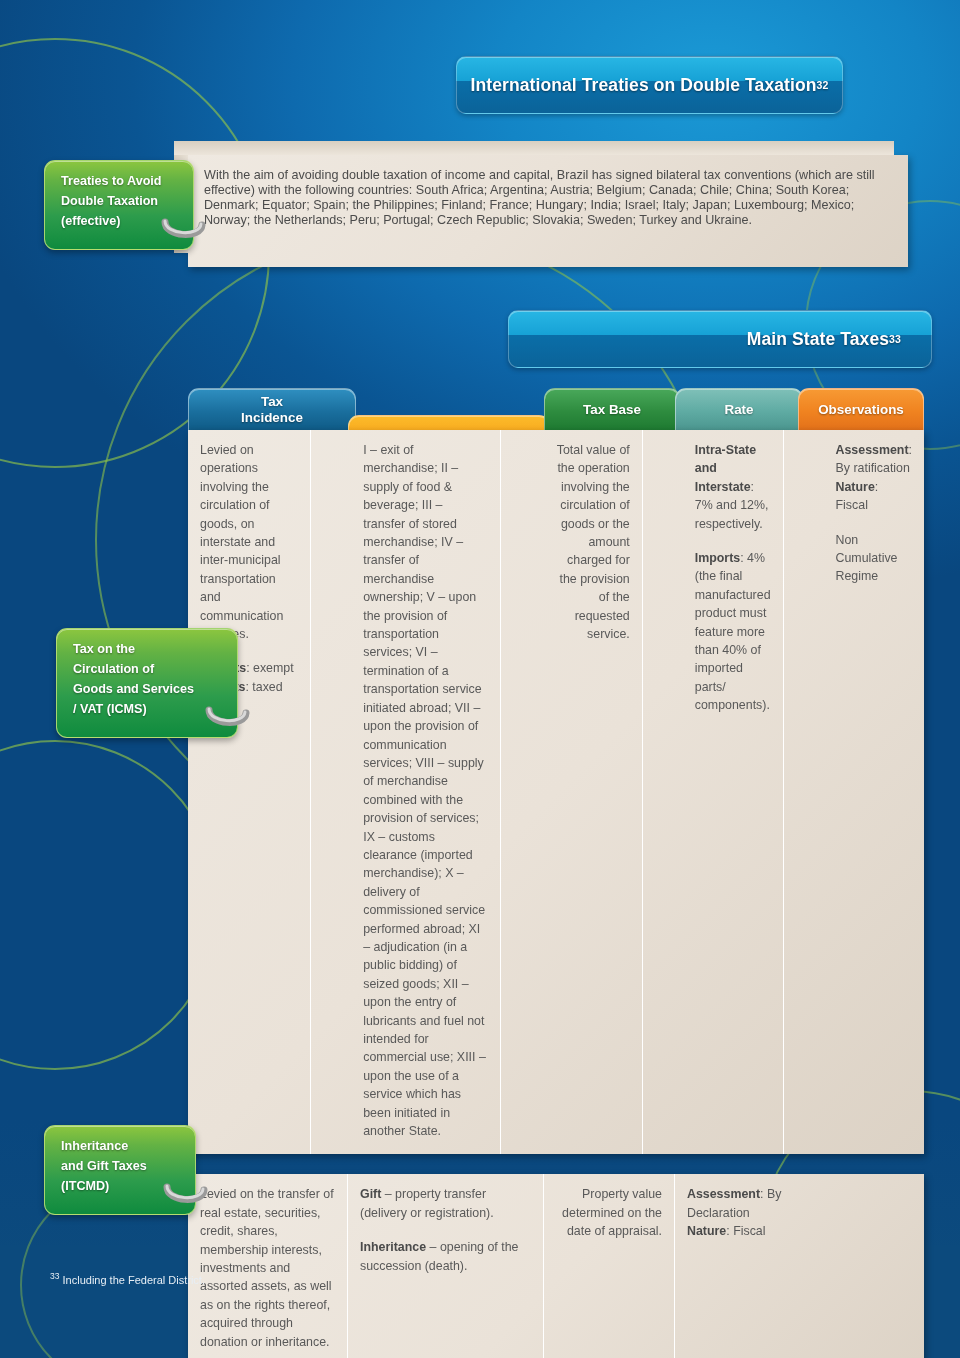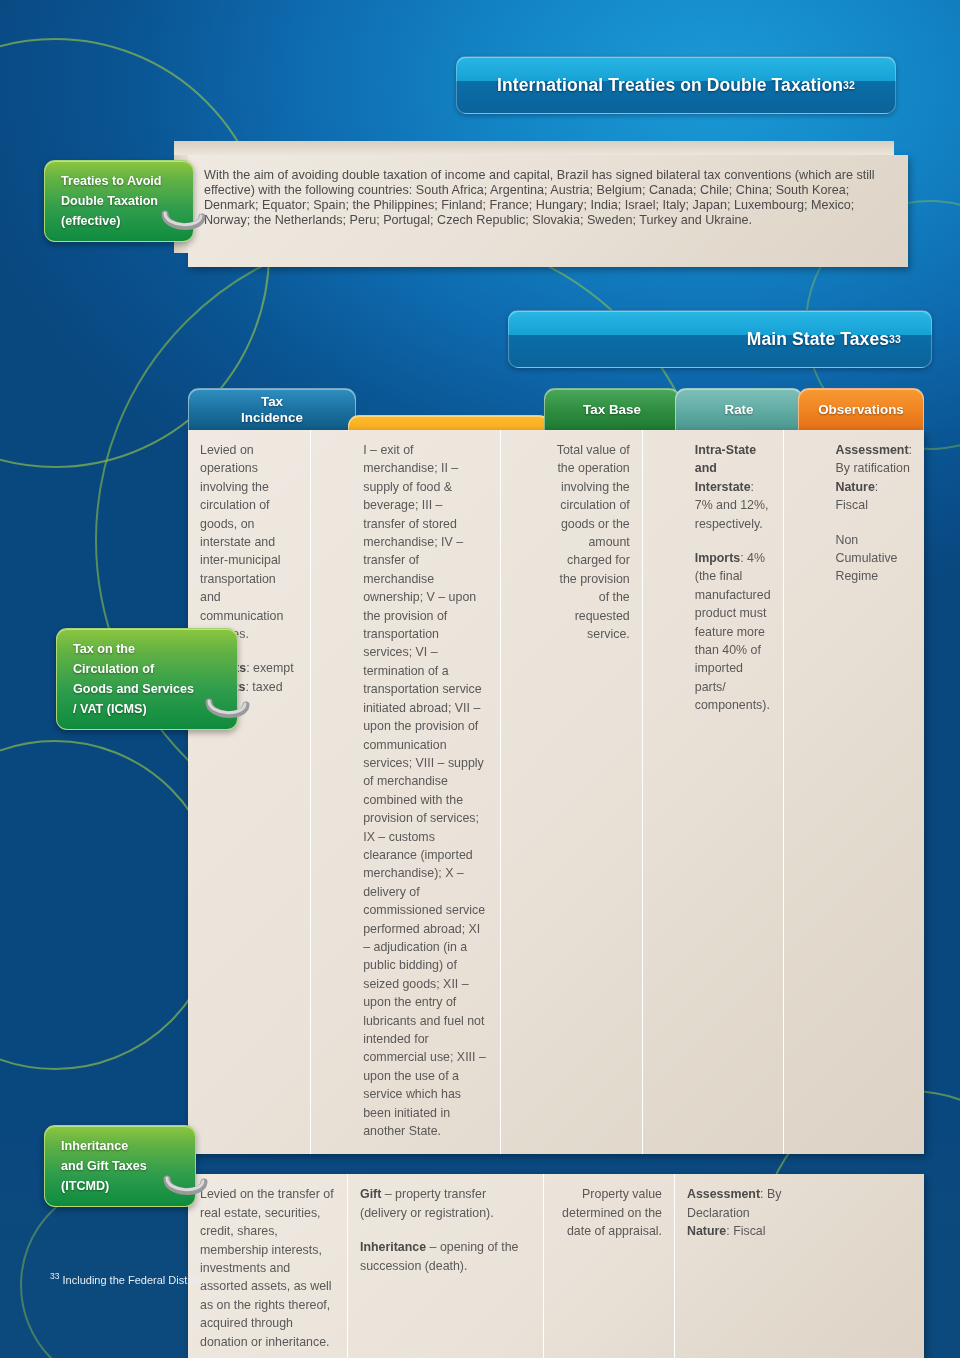--- a/index.html
+++ b/index.html
@@ -45,36 +45,36 @@
       linear-gradient(to bottom, #28b6e4 0%, #17a2d6 42%, #0a6ea8 43%, #0b6399 100%);
     box-shadow: 0 2px 5px rgba(0,0,0,.28), inset 0 1px 0 rgba(255,255,255,.35);
     border: 1px solid rgba(255,255,255,.28);
     display: flex; align-items: center;
     color: #fff;
     font-weight: bold;
     font-size: 17.5px;
     letter-spacing: .1px;
     text-shadow: 0 1px 2px rgba(0,0,0,.45);
   }
-  .banner-title   { left: 456px; top: 56px;  width: 440px; justify-content: center; }
+  .banner-title   { left: 456px; top: 56px;  width: 387px; justify-content: center; }
   .banner-state   { left: 508px; top: 310px; width: 424px; justify-content: flex-end; padding-right: 30px; }
   .banner sup { font-size: 10.5px; vertical-align: super; }
 
   
   .gtab {
     position: absolute;
     border-radius: 11px;
     background: linear-gradient(to bottom, #8cc63f 0%, #63b244 22%, #2d9c4c 62%, #0f8b3e 100%);
     border: 1px solid rgba(190,225,120,.85);
     box-shadow: 0 3px 6px rgba(0,0,0,.32), inset 0 1px 0 rgba(255,255,255,.45);
     color: #fff;
     font-weight: bold;
     font-size: 12.6px;
     line-height: 20px;
-    padding: 10px 0 10px 16px;
+    padding: 10px 0 18px 16px;
     text-shadow: 0 1px 2px rgba(0,0,0,.4);
     z-index: 4;
   }
   .gtab .hook {
     position: absolute; right: -14px; bottom: 6px;
     width: 46px; height: 26px;
   }
 
   
   .panel {

